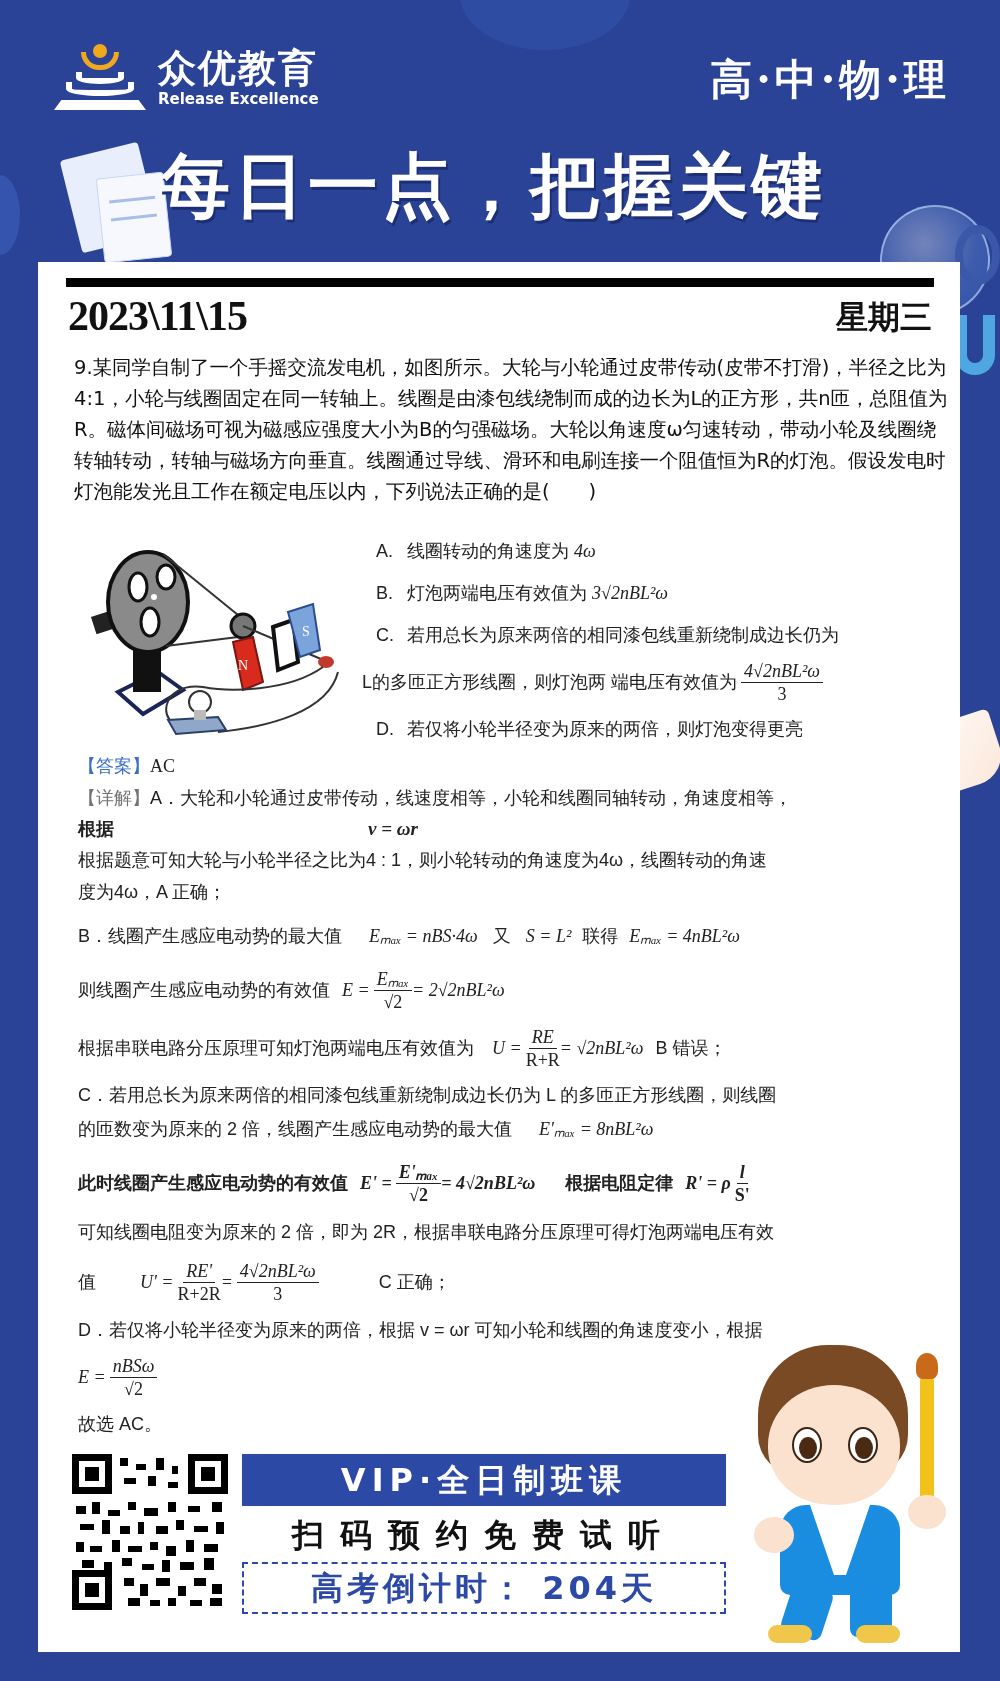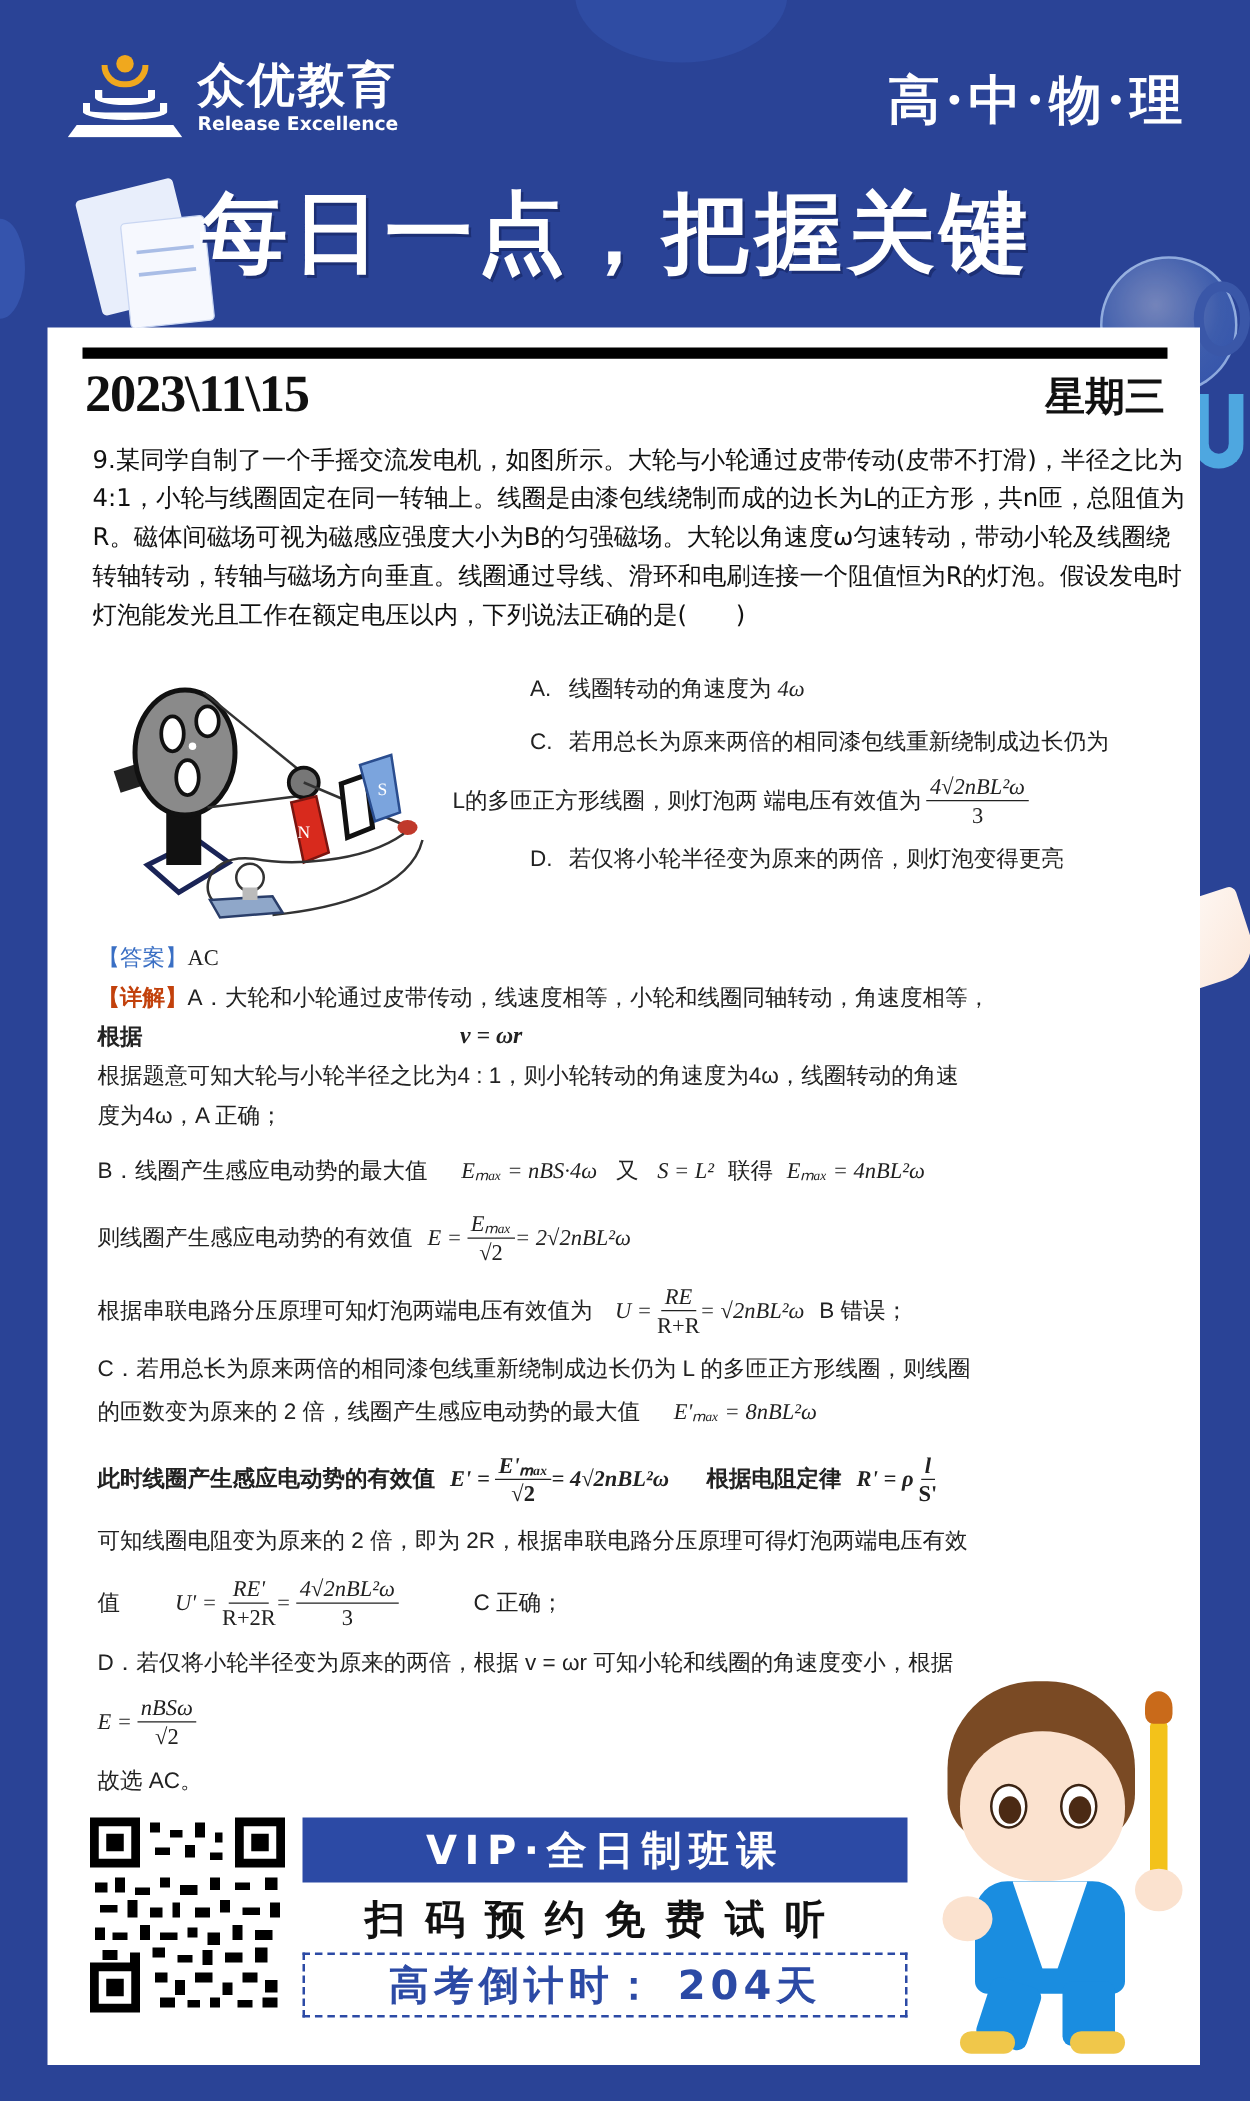--- a/index.html
+++ b/index.html
@@ -40,32 +40,32 @@
   
   .card { position: absolute; left: 38px; top: 262px; width: 922px; height: 1390px; background: #fff; }
   .rule { position: absolute; left: 28px; top: 16px; width: 868px; height: 9px; background: #000; }
   .date { position: absolute; left: 30px; top: 30px; font-family: "Liberation Serif", serif; font-size: 42px; font-weight: bold; letter-spacing: -1px; }
   .weekday { position: absolute; right: 28px; top: 34px; font-family: "DejaVu Serif", serif; font-size: 32px; font-weight: bold; }
 
   .question { position: absolute; left: 36px; top: 90px; width: 880px; font-size: 19.5px; line-height: 31px; color: #111; }
 
   .figure { position: absolute; left: 50px; top: 280px; width: 280px; height: 200px; }
   .options { position: absolute; left: 330px; top: 268px; width: 560px; font-family: "Liberation Sans", sans-serif; font-size: 18px; color: #222; }
-  .opt { height: 42px; line-height: 42px; white-space: nowrap; margin-left: 48px; }
+  .opt { height: 42px; line-height: 42px; white-space: nowrap; }
   .opt .key { display: inline-block; width: 26px; margin-left: 8px; }
   .opt-c2 { margin-left: -6px; display: flex; align-items: center; height: 52px; }
   .frac { display: inline-flex; flex-direction: column; align-items: center; vertical-align: middle; margin-left: 4px; font-family: "Liberation Serif", serif; font-style: italic; }
   .frac .num { border-bottom: 1.5px solid #222; padding: 0 3px; line-height: 22px; }
   .frac .den { line-height: 22px; font-style: normal; }
   .math { font-family: "Liberation Serif", serif; font-style: italic; }
 
   .solution { position: absolute; left: 40px; top: 488px; width: 840px; font-family: "Liberation Sans", sans-serif; font-size: 18px; color: #222; }
   .sl { position: relative; white-space: nowrap; }
   .answer-tag { color: #3a6fc4; }
-  .detail-tag { color: #c2410c; font-weight: bold; }
+  .detail-tag { color: #737373; font-weight: normal; }
   .eq { position: absolute; font-family: "Liberation Serif", serif; font-style: italic; font-size: 19px; }
   .mid { display: inline-flex; align-items: center; }
   .qr-grid { position: absolute; left: 72px; top: 1454px; width: 156px; height: 156px; display: grid; grid-template-columns: repeat(13, 12px); grid-template-rows: repeat(13, 12px); }
   .qr-finder { position: absolute; width: 40px; height: 40px; border: 7px solid #000; background: #fff; }
   .qr-finder::after { content: ""; position: absolute; left: 6px; top: 6px; width: 14px; height: 14px; background: #000; }
   .promo-top { position: absolute; left: 242px; top: 1454px; width: 484px; height: 52px; background: #2c4aa5; color: #fff; font-size: 32px; font-weight: bold; text-align: center; line-height: 52px; letter-spacing: 6px; }
   .promo-mid { position: absolute; left: 242px; top: 1510px; width: 484px; height: 50px; color: #111; font-size: 32px; font-weight: bold; text-align: center; line-height: 50px; letter-spacing: 16px; }
   .promo-bot { position: absolute; left: 242px; top: 1562px; width: 484px; height: 52px; border: 2px dashed #2c4aa5; color: #2c4aa5; font-size: 32px; font-weight: bold; text-align: center; line-height: 48px; letter-spacing: 4px; }
 
   
@@ -145,20 +145,25 @@
     <polygon points="80,178 130,175 138,188 88,192" fill="#8fa7c9" stroke="#2a3e6a" stroke-width="2"></polygon>
     <circle cx="112" cy="160" r="11" fill="#fff" stroke="#333" stroke-width="2"></circle>
     <rect x="106" y="168" width="12" height="10" fill="#bbb"></rect>
   </svg>
 
   <div class="options">
     <div class="opt">
       <span class="key">A.</span>
       <span>线圈转动的角速度为</span>
       <span class="math">4ω</span>
+    </div>
+    <div class="opt">
+      <span class="key">B.</span>
+      <span>灯泡两端电压有效值为</span>
+      <span class="math">3√2nBL²ω</span>
     </div>
     <div class="opt">
       <span class="key">C.</span>
       <span>若用总长为原来两倍的相同漆包线重新绕制成边长仍为</span>
     </div>
     <div class="opt-c2">
       <span>L的多匝正方形线圈，则灯泡两 端电压有效值为</span>
       <span class="frac">
         <span class="num">4√2nBL²ω</span>
         <span class="den">3</span>

